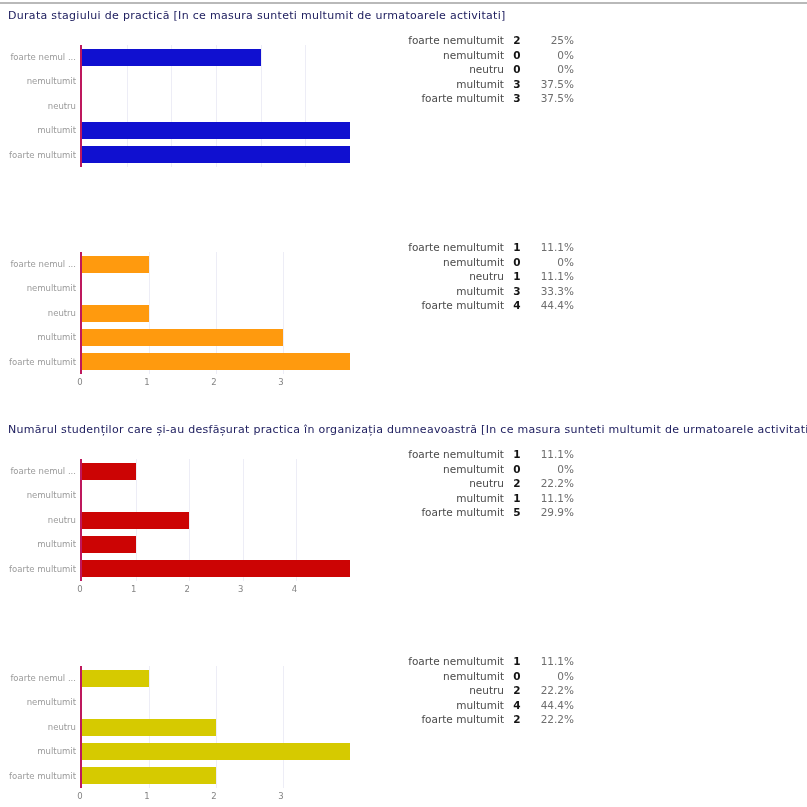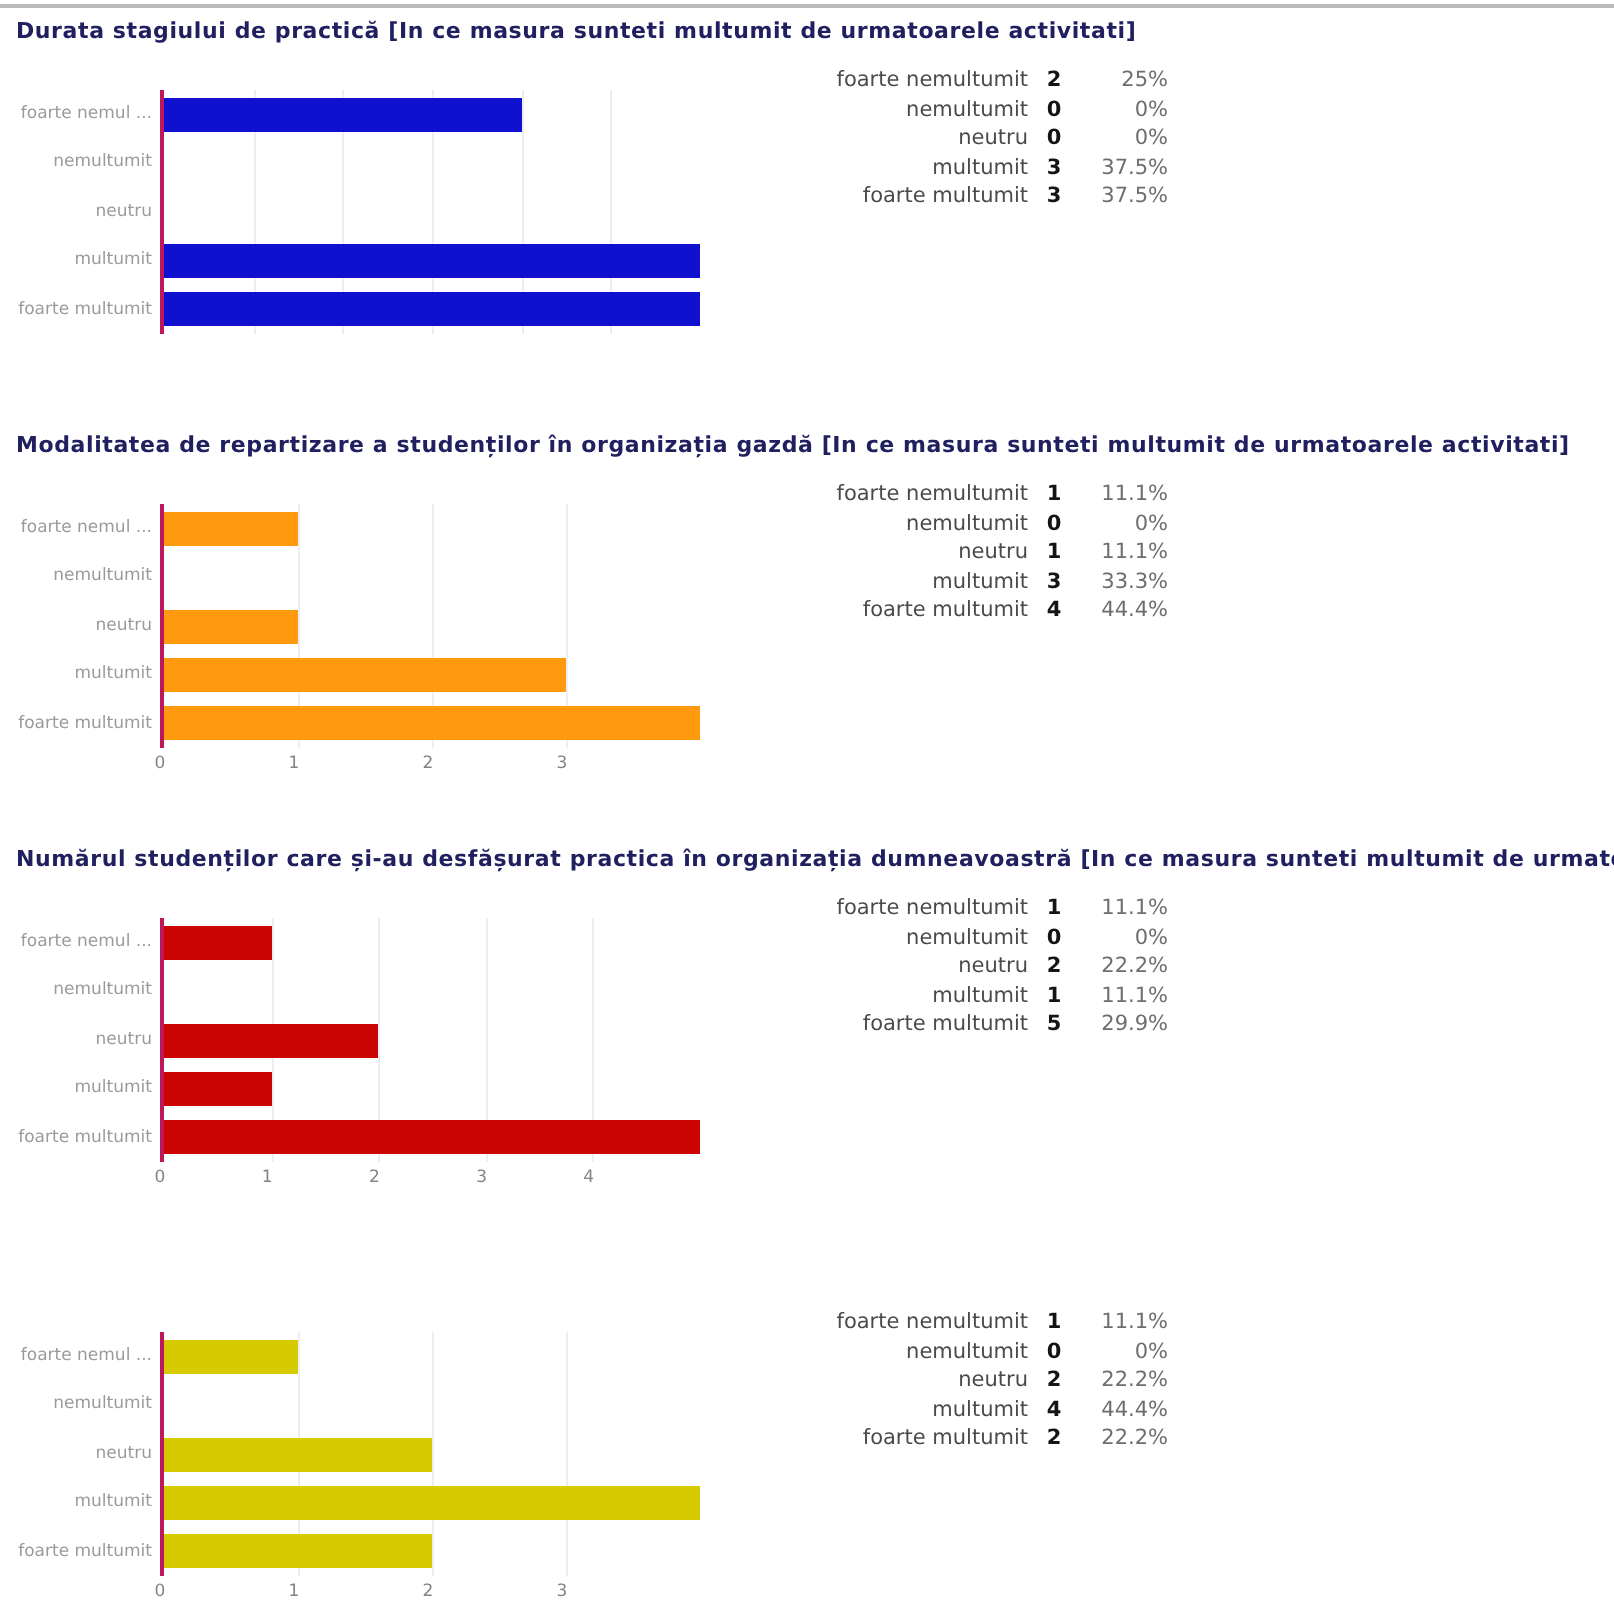--- a/index.html
+++ b/index.html
@@ -7,40 +7,40 @@
     width:807px;height:807px;background:#ffffff;overflow:hidden;
     font-family:"DejaVu Sans","Liberation Sans",sans-serif;
   }
   .topline{height:2px;background:#b9b9b9;margin-top:2px;}
   #charts{padding-top:5px;}
   .block{
     position:relative;height:207px;box-sizing:border-box;
     padding-left:8px;overflow:hidden;
   }
   .title{
-    margin:0;font-size:11px;font-weight:bold;color:#202060;
+    margin:0;font-size:11px;font-weight:normal;color:#202060;
     white-space:nowrap;overflow:hidden;letter-spacing:0.3px;line-height:14px;
   }
   .chart{position:absolute;left:8px;top:36px;width:348px;}
   .plot{
     position:relative;margin-left:72px;width:268px;height:122px;
     border-left:2px solid #be185d;
   }
   .gridline{position:absolute;top:0;bottom:0;width:1px;background:#ededf6;}
   .ylab{
     position:absolute;left:-76px;width:70px;height:24.4px;line-height:24.4px;
     text-align:right;font-size:8.5px;color:#9a9a9a;white-space:nowrap;overflow:hidden;
   }
   .bar{position:absolute;left:0;height:17px;}
   .ticks{position:relative;margin-left:72px;width:268px;height:16px;}
   .tick{
     position:absolute;top:3px;transform:translateX(-50%);
     font-size:8.5px;color:#848484;white-space:nowrap;
   }
-  .stats{position:absolute;left:402px;top:24px;width:172px;margin-left:10px;}
+  .stats{position:absolute;left:402px;top:24px;width:172px;}
   .srow{display:flex;height:14.5px;line-height:14.5px;font-size:10.5px;}
   .slabel{flex:1;text-align:right;color:#4a4a4a;white-space:nowrap;}
   .scount{width:26px;text-align:center;font-weight:bold;color:#141414;}
   .spct{width:44px;text-align:right;color:#6e6e6e;}
 </style>
 </head>
 <body>
 
 <div>
   <div class="topline"></div>
@@ -89,21 +89,20 @@
           </div>
           <div class="srow">
             <span class="slabel">foarte multumit</span>
             <span class="scount">3</span>
             <span class="spct">37.5%</span>
           </div>
         </div>
   </section>
 
   <section class="block">
-    <h2 class="title">Modalitatea de repartizare a studenților în organizația gazdă [In ce masura sunteti multumit de urmatoarele activitati]</h2>
     <div class="chart">
       <div class="plot">
             <div class="gridline" style="left: 25%;"></div>
             <div class="gridline" style="left: 50%;"></div>
             <div class="gridline" style="left: 75%;"></div>
             <span class="ylab" style="top: 0px;">foarte nemul ...</span>
             <div class="bar" style="top: 3.7px; width: 25%; background: rgb(255, 154, 14);"></div>
             <span class="ylab" style="top: 24.4px;">nemultumit</span>
             <div class="bar" style="top: 28.1px; width: 0%; background: rgb(255, 154, 14);"></div>
             <span class="ylab" style="top: 48.8px;">neutru</span>

